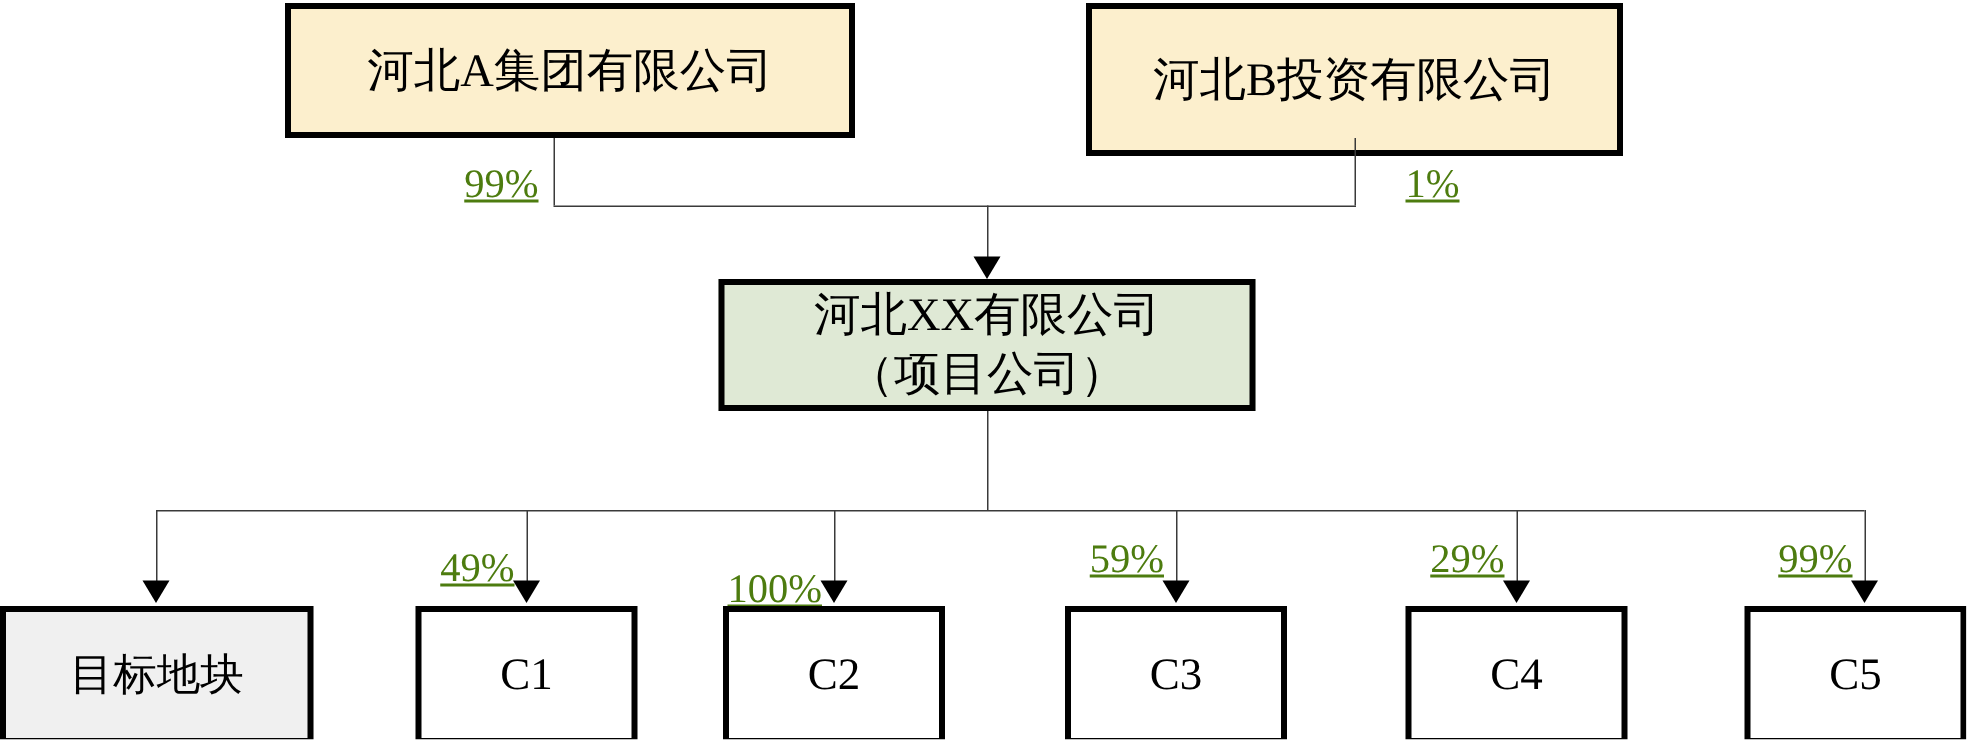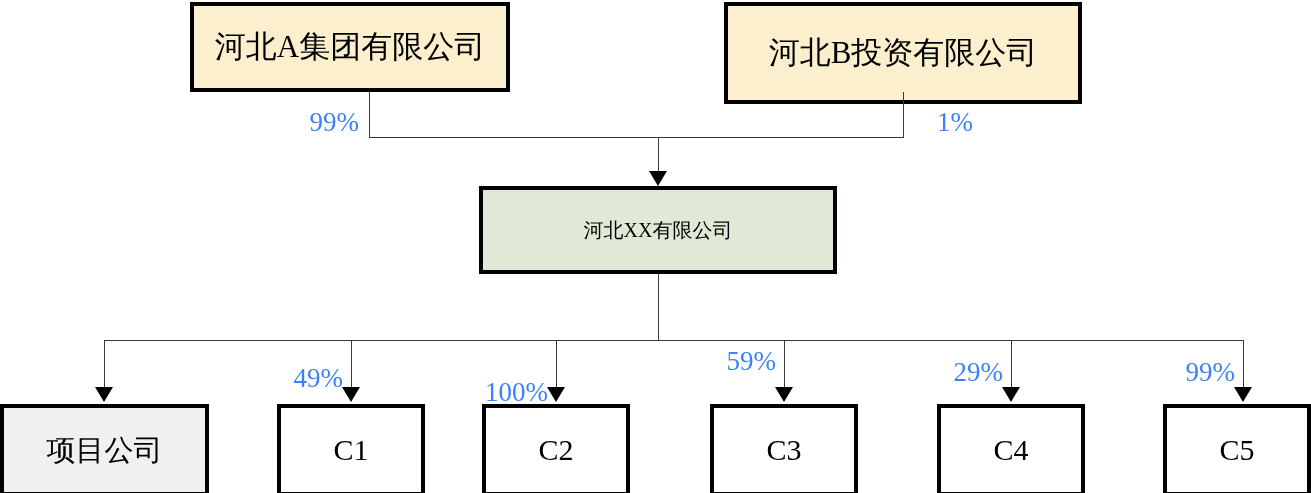--- a/index.html
+++ b/index.html
@@ -25,25 +25,25 @@
     line-height:1.25;
     color:#000000;
   }
   .node .label{ display:block; }
   .node-cream{ background:#fcefcd; }
   .node-green{ background:#dfe9d5; }
   .node-gray{  background:#f0f0f0; }
   .node-white{ background:#ffffff; }
 
   
-  #parent-a{ left:190px; top:2px;  width:320px; height:90px; font-size:31px; }
+  #parent-a{ left:190px; top:2px;  width:380px; height:90px; font-size:31px; }
   #parent-b{ left:724px; top:2px;  width:358px; height:102px; font-size:31px; }
 
   
-  #project-co{ left:479px; top:186px; width:358px; height:88px; font-size:20px; }
+  #project-co{ left:479px; top:186px; width:358px; height:88px; font-size:31px; }
 
   
   #leaf-target{ left:0px;    top:404px; width:209px; height:92px; font-size:29px; }
   #leaf-c1{ left:277px;  top:404px; width:148px; height:92px; font-size:30px; }
   #leaf-c2{ left:482px;  top:404px; width:148px; height:92px; font-size:30px; }
   #leaf-c3{ left:710px;  top:404px; width:148px; height:92px; font-size:30px; }
   #leaf-c4{ left:937px;  top:404px; width:148px; height:92px; font-size:30px; }
   #leaf-c5{ left:1163px; top:404px; width:148px; height:92px; font-size:30px; }
 
   
@@ -56,23 +56,24 @@
     width:0;height:0;
     border-left:9px solid transparent;
     border-right:9px solid transparent;
     border-top:15px solid #000000;
   }
 
   
   .pct{
     position:absolute;
     font-size:27px;
-    color:#3b82f6;
+    color:#4d7c0f;
     white-space:nowrap;
     text-align:right;
+    text-decoration:underline;
   }
 </style>
 </head>
 <body>
 
 <div id="canvas">
 
   <div class="node node-cream" id="parent-a">
     <span class="label">河北A集团有限公司</span>
   </div>
@@ -89,20 +90,21 @@
 
   <div class="line-v" style="left:658px; top:137px; height:35px;"></div>
   <div class="arrow-down" style="left:649px; top:171px;"></div>
 
   <div class="pct" style="left:279px; top:107px; width:80px;">99%</div>
   <div class="pct" style="left:937px; top:107px; width:80px; text-align:left;">1%</div>
 
   <div class="node node-green" id="project-co">
     <div>
       <span class="label">河北XX有限公司</span>
+      <span class="label">（项目公司）</span>
     </div>
   </div>
 
   <div class="line-v" style="left:658px; top:274px; height:66px;"></div>
 
   <div class="line-h" style="left:104px; top:340px; width:1139px;"></div>
 
   <div class="line-v" style="left:104px; top:340px; height:48px;"></div>
   <div class="arrow-down" style="left:95px; top:387px;"></div>
 
@@ -116,26 +118,26 @@
   <div class="arrow-down" style="left:775px; top:387px;"></div>
 
   <div class="line-v" style="left:1011px; top:340px; height:48px;"></div>
   <div class="arrow-down" style="left:1002px; top:387px;"></div>
 
   <div class="line-v" style="left:1243px; top:340px; height:48px;"></div>
   <div class="arrow-down" style="left:1234px; top:387px;"></div>
 
   <div class="pct" style="left:259px; top:363px; width:84px;">49%</div>
   <div class="pct" style="left:456px; top:377px; width:92px;">100%</div>
-  <div class="pct" style="left:692px; top:346px; width:84px;">59%</div>
+  <div class="pct" style="left:692px; top:357px; width:84px;">59%</div>
   <div class="pct" style="left:919px; top:357px; width:84px;">29%</div>
   <div class="pct" style="left:1151px; top:357px; width:84px;">99%</div>
 
   <div class="node node-gray" id="leaf-target">
-    <span class="label">项目公司</span>
+    <span class="label">目标地块</span>
   </div>
 
   <div class="node node-white" id="leaf-c1">
     <span class="label">C1</span>
   </div>
 
   <div class="node node-white" id="leaf-c2">
     <span class="label">C2</span>
   </div>
 

